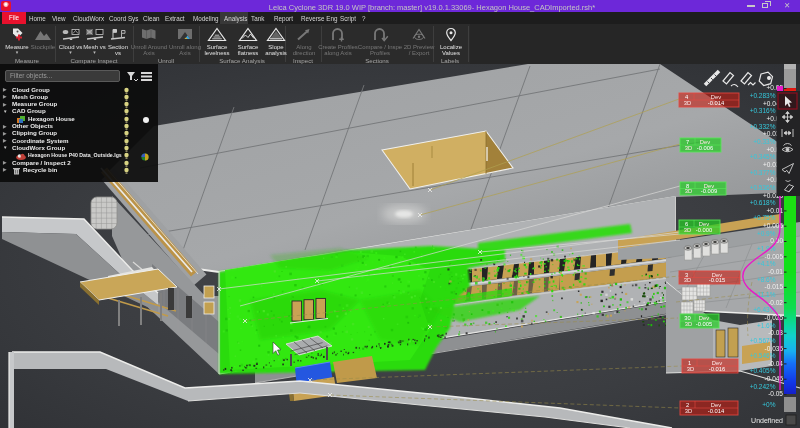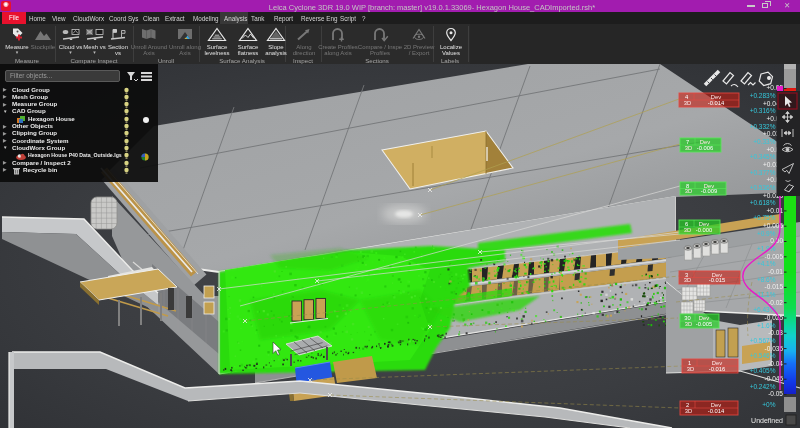--- a/index.html
+++ b/index.html
@@ -1,16 +1,16 @@
 <!DOCTYPE html>
 <html><head><meta charset="utf-8"><style>
 *{margin:0;padding:0;box-sizing:border-box;}
 body{width:800px;height:428px;overflow:hidden;font-family:"Liberation Sans",sans-serif;background:#1c1c1c;position:relative;}
 </style></head><body>
-<div style="position:absolute;left:0;top:0;width:800px;height:12px;background:#a21caf;">
+<div style="position:absolute;left:0;top:0;width:800px;height:12px;background:#6d28d9;">
  <div style="position:absolute;left:1px;top:1px;width:10px;height:10px;background:#e8112d;border-radius:2px;">
       <span style="position:absolute;left:2px;top:-0.5px;color:#fff;font-size:7px;">✺</span>
     </div>
  <div style="position:absolute;left:0;top:2.5px;width:864px;text-align:center;font-size:7.5px;color:#c4c4c4;">Leica Cyclone 3DR 19.0 WIP [branch: master] v19.0.1.33069- Hexagon House_CADImported.rsh*</div>
  <div style="position:absolute;left:747px;top:5px;width:8px;height:1.5px;background:#c8c8c8;"></div>
  <div style="position:absolute;left:762px;top:2.5px;width:6px;height:5px;border:1px solid #c8c8c8;"></div>
  <div style="position:absolute;left:764.5px;top:1px;width:6px;height:5px;border:1px solid #c8c8c8;border-left:none;border-bottom:none;"></div>
  <div style="position:absolute;left:784px;top:0.5px;color:#c8c8c8;font-size:7.5px;">✕</div>
 </div>
 <div style="position:absolute;left:0;top:12px;width:800px;height:12px;background:#1d1d1d;font-size:6.3px;color:#d6d6d6;">

